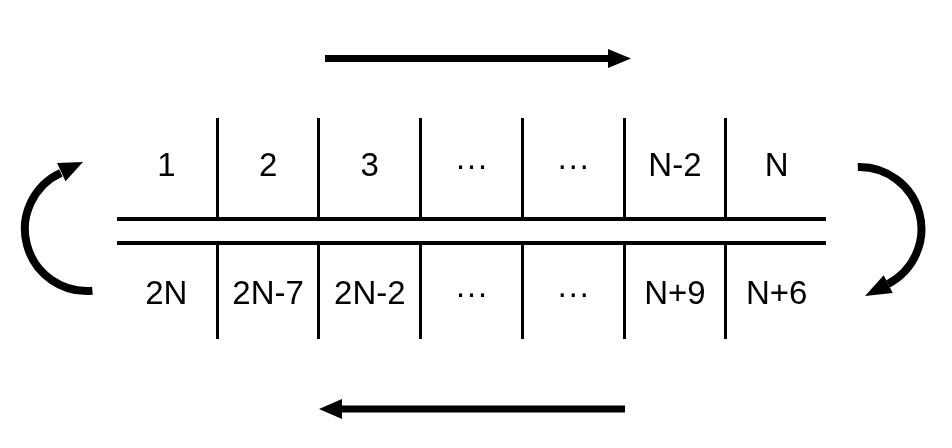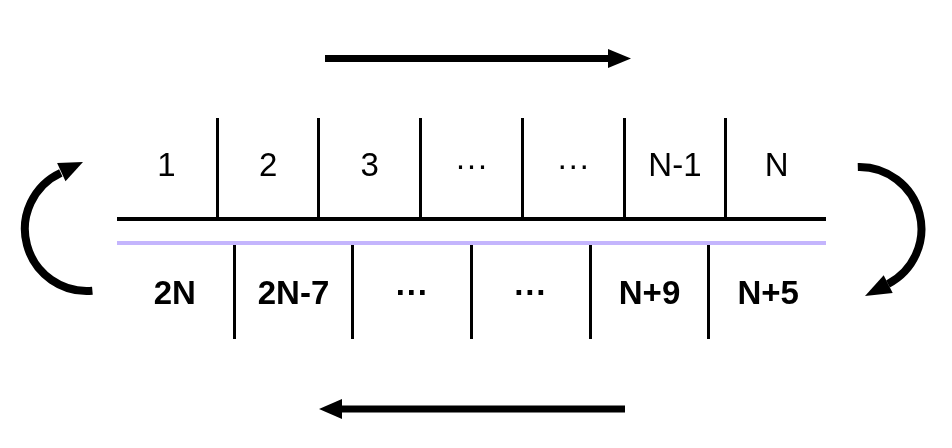--- a/index.html
+++ b/index.html
@@ -36,22 +36,21 @@
     box-sizing: border-box;
   }
   .row-top {
     top: 118px;
     height: 103px;
     border-bottom: 4px solid #000000;
   }
   .row-bottom {
     top: 241px;
     height: 98px;
-    border-top: 4px solid #c4b5fd;
-    font-weight: bold;
+    border-top: 4px solid #000000;
   }
   .cell {
     flex: 1 1 0;
     display: flex;
     align-items: center;
     justify-content: center;
     border-right: 3px solid #000000;
     font-size: 33px;
     line-height: 1;
     white-space: nowrap;
@@ -68,31 +67,32 @@
     <line x1="10" y1="14.5" x2="296" y2="14.5"></line>
     <polygon points="293,5 316,14.5 293,24"></polygon>
   </svg>
 
   <div class="row row-top">
     <div class="cell">1</div>
     <div class="cell">2</div>
     <div class="cell">3</div>
     <div class="cell">···</div>
     <div class="cell">···</div>
-    <div class="cell">N-1</div>
+    <div class="cell">N-2</div>
     <div class="cell">N</div>
   </div>
 
   <div class="row row-bottom">
     <div class="cell">2N</div>
     <div class="cell">2N-7</div>
+    <div class="cell">2N-2</div>
     <div class="cell">···</div>
     <div class="cell">···</div>
     <div class="cell">N+9</div>
-    <div class="cell">N+5</div>
+    <div class="cell">N+6</div>
   </div>
 
   <svg class="arrow-svg arrow-bottom" width="325" height="30" viewBox="0 0 325 30">
     <line x1="33" y1="15" x2="316" y2="15"></line>
     <polygon points="33,5 10,15 33,25"></polygon>
   </svg>
 
   <svg class="arrow-svg wrap-left" width="95" height="160" viewBox="0 0 95 160">
     <path d="M 77.4 140.8 A 62 62 0 0 1 45.8 22.8"></path>
     <polygon points="68,12 50.5,31.3 42.1,13.1"></polygon>

